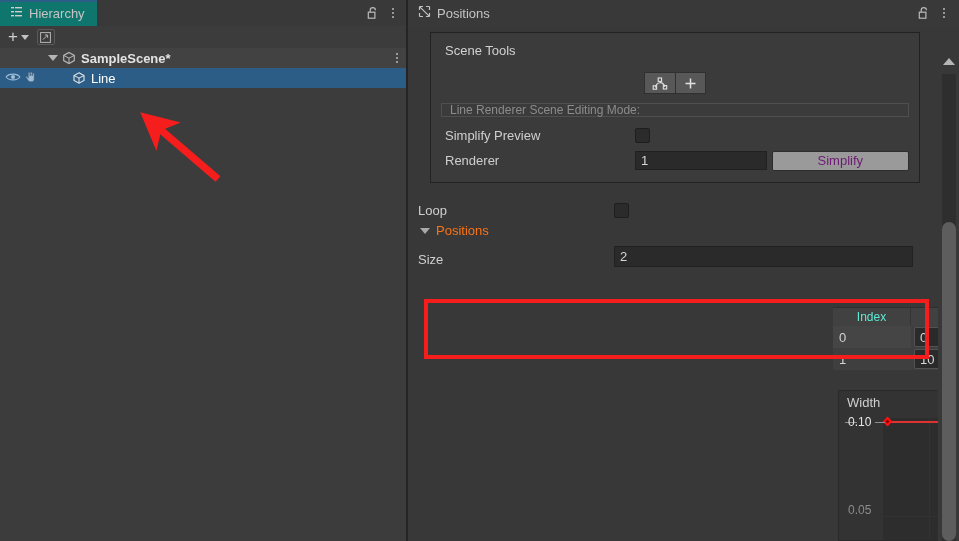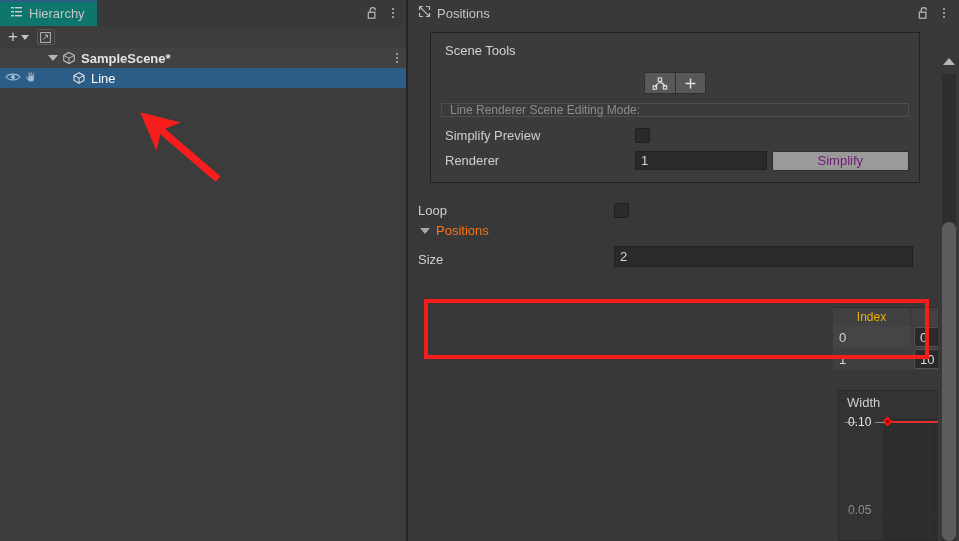--- a/index.html
+++ b/index.html
@@ -120,21 +120,21 @@
   .outer-row { display:flex; align-items:flex-end; height:26px; font-size:13px; color:#cfcfcf; padding-left:10px;}
   .outer-row .lbl { width:196px; flex:none; }
   .foldout { display:flex; align-items:center; gap:6px; height:25px; padding-left:12px; font-size:13px; color:#f97316;}
   .fold-tri { width:0;height:0;border-left:5px solid transparent;border-right:5px solid transparent;border-top:6px solid #a9a9a9;}
 
   
   .pos-table { position:absolute; left:425px; top:281px; width:500px; }
   .pos-header { display:flex; height:19px; background:#414141; border-top:1px solid #2e2e2e;}
   .pos-header div {
     display:flex;align-items:center;justify-content:center;
-    font-size:12px;color:#eab308;border-right:1px solid #343434;
+    font-size:12px;color:#5eead4;border-right:1px solid #343434;
   }
   .pos-body { background:#3f3f3f; }
   .pos-row { display:flex; height:22px; align-items:center; }
   .pos-row .idx {
     width:78px; flex:none; font-size:13px; color:#d3d3d3; padding-left:6px;
     display:flex;align-items:center;height:100%;
   }
   .pos-row.alt .idx { background:#454545; }
   .cellwrap { flex:none; padding:1px 6px 1px 3px; height:22px; display:flex; align-items:center;}
   .cell {

